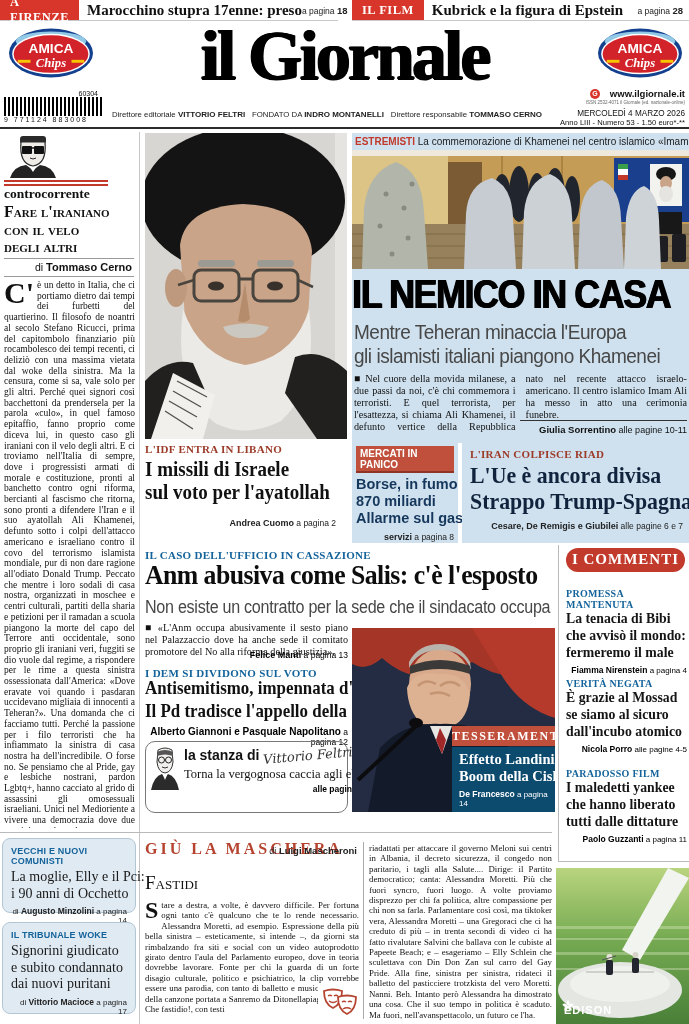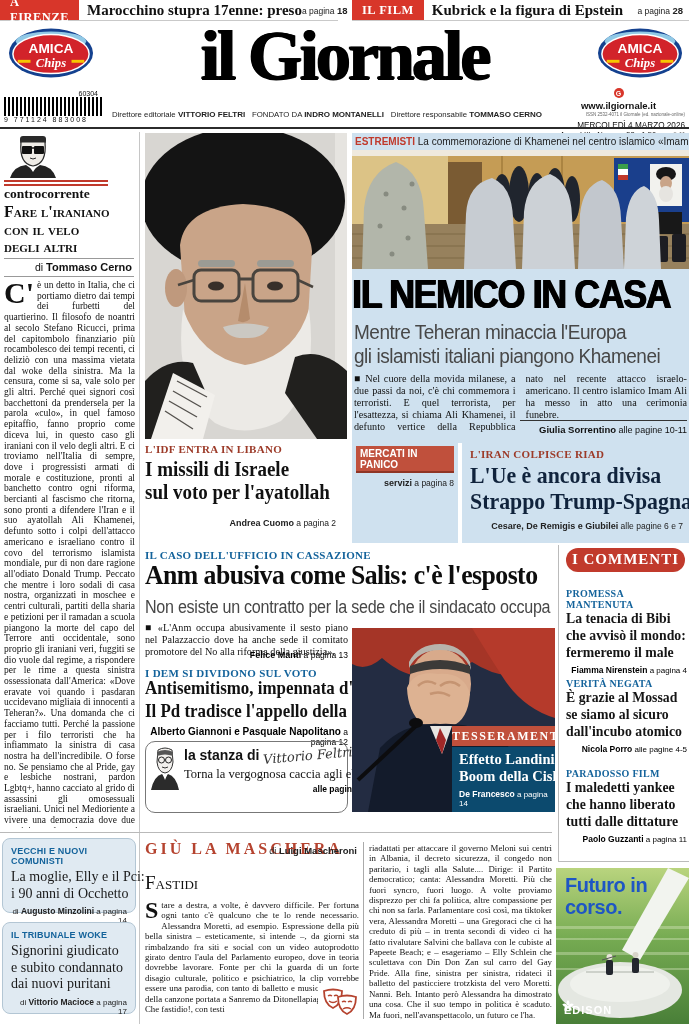--- a/index.html
+++ b/index.html
@@ -20,21 +20,21 @@
   
   .masthead { left:0; top:16px; width:689px; text-align:center; font:bold 70px "Liberation Serif",serif; letter-spacing:-3px; color:#000; text-shadow:.8px 0 #000,-.8px 0 #000,0 .5px #000; }
   .amica { width:86px; height:52px; }
   .barcode-wrap { left:4px; top:90px; width:104px; font-family:"Liberation Sans",sans-serif; color:#111; }
   .barcode-code { font-size:7px; text-align:right; padding-right:10px; }
   .bars { width:98px; height:19px; background:repeating-linear-gradient(90deg,#000 0 2px,#fff 2px 4px); }
   .barcode-num { font-size:7px; letter-spacing:2px; }
   .credits { left:112px; top:110px; width:430px; display:flex; justify-content:space-between; font:7.8px "Liberation Sans",sans-serif; color:#222; }
   .credits b { font-size:8px; }
   .infoblock { left:552px; top:88px; width:133px; text-align:right; font-family:"Liberation Sans",sans-serif; color:#111; }
-  .weburl { font:bold 9.5px "Liberation Sans",sans-serif; display:flex; align-items:center; gap:2px;flex-direction:column; }
+  .weburl { font:bold 9.5px "Liberation Sans",sans-serif; display:flex; align-items:center; justify-content:flex-end; gap:10px; }
   .gicon { width:10px; height:10px; border-radius:50%; background:#d8362a; color:#fff; font:bold 7px "Liberation Sans",sans-serif; display:inline-flex; align-items:center; justify-content:center; }
   .issn { font-size:4.5px; color:#666; margin-top:1px; }
   .pdate { font-size:8.2px; margin-top:4px; }
   .pedition { font-size:7.6px; }
   .hrule { left:0; top:127px; width:689px; height:2px; background:#2b2b2b; }
 
   
   .leftcol-border { left:139px; top:132px; width:1px; height:892px; background:#c6c6c6; }
   .cc-label { left:4px; top:186px; font:bold 13.5px "Liberation Serif",serif; color:#111; }
   .cc-redlines { left:4px; top:180px; width:104px; }
@@ -329,20 +329,25 @@
 
   <div class="abs art1">
     <div class="kicker-red">L'IDF ENTRA IN LIBANO</div>
     <div class="serifline" style="margin-top:3px;">I missili di Israele</div>
     <div class="serifline">sul voto per l'ayatollah</div>
     <div class="art-byline" style="margin-top:14px;"><b>Andrea Cuomo</b> <span>a pagina 2</span></div>
   </div>
 
   <div class="abs art2">
     <span class="mercati-box">MERCATI IN PANICO</span>
+    <div class="mercati-title">
+      <div>Borse, in fumo</div>
+      <div>870 miliardi</div>
+      <div>Allarme sul gas</div>
+    </div>
     <div class="art-byline" style="margin-top:5px;"><b>servizi</b> <span>a pagina 8</span></div>
   </div>
 
   <div class="abs art3">
     <div class="kicker-red">L'IRAN COLPISCE RIAD</div>
     <div class="serifline" style="margin-top:3px;">L'Ue è ancora divisa</div>
     <div class="serifline">Strappo Trump-Spagna</div>
     <div class="art-byline" style="margin-top:6px;"><b>Cesare, De Remigis e Giubilei</b> <span>alle pagine 6 e 7</span></div>
   </div>
 
@@ -474,19 +479,18 @@
         <line x1="46" y1="92" x2="60" y2="88" stroke="#555" stroke-width="1"></line>
       </g>
       <g transform="translate(12,138)" fill="#fff">
         <path d="M0,-6 Q3,-3 0,0 Q-3,-3 0,-6" transform="rotate(0)"></path>
         <path d="M0,-6 Q3,-3 0,0 Q-3,-3 0,-6" transform="rotate(72)"></path>
         <path d="M0,-6 Q3,-3 0,0 Q-3,-3 0,-6" transform="rotate(144)"></path>
         <path d="M0,-6 Q3,-3 0,0 Q-3,-3 0,-6" transform="rotate(216)"></path>
         <path d="M0,-6 Q3,-3 0,0 Q-3,-3 0,-6" transform="rotate(288)"></path>
       </g>
     </svg>
-    <div class="ad-head">Futuro in corso.</div>
     <div class="ad-brand">
         <span>EDISON</span>
       </div>
   </div>
 
 </div>
 
 </body></html>

